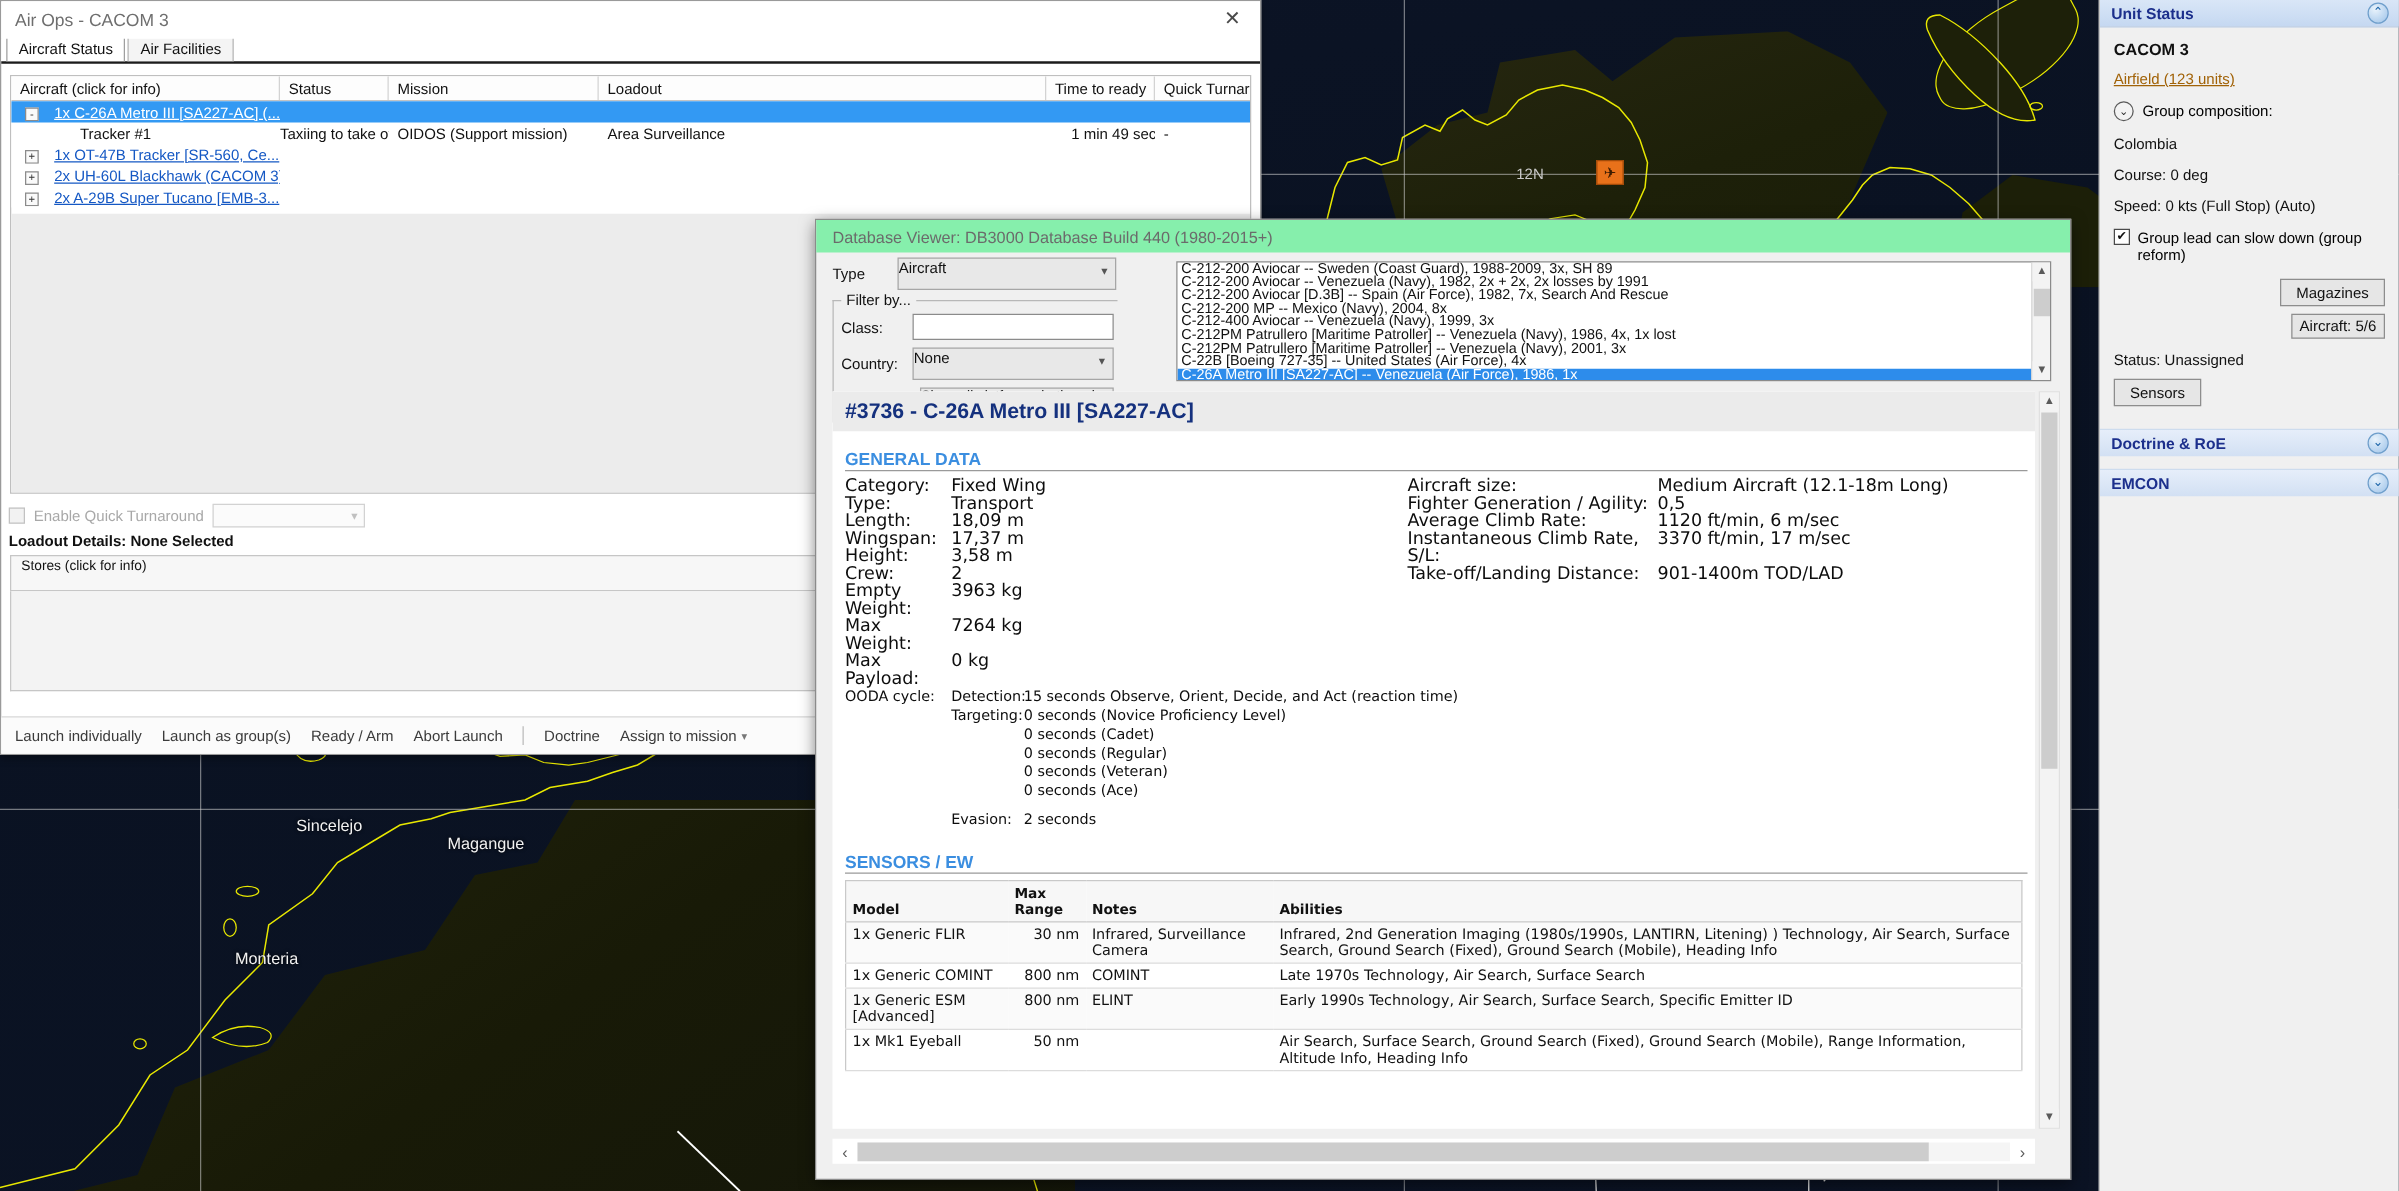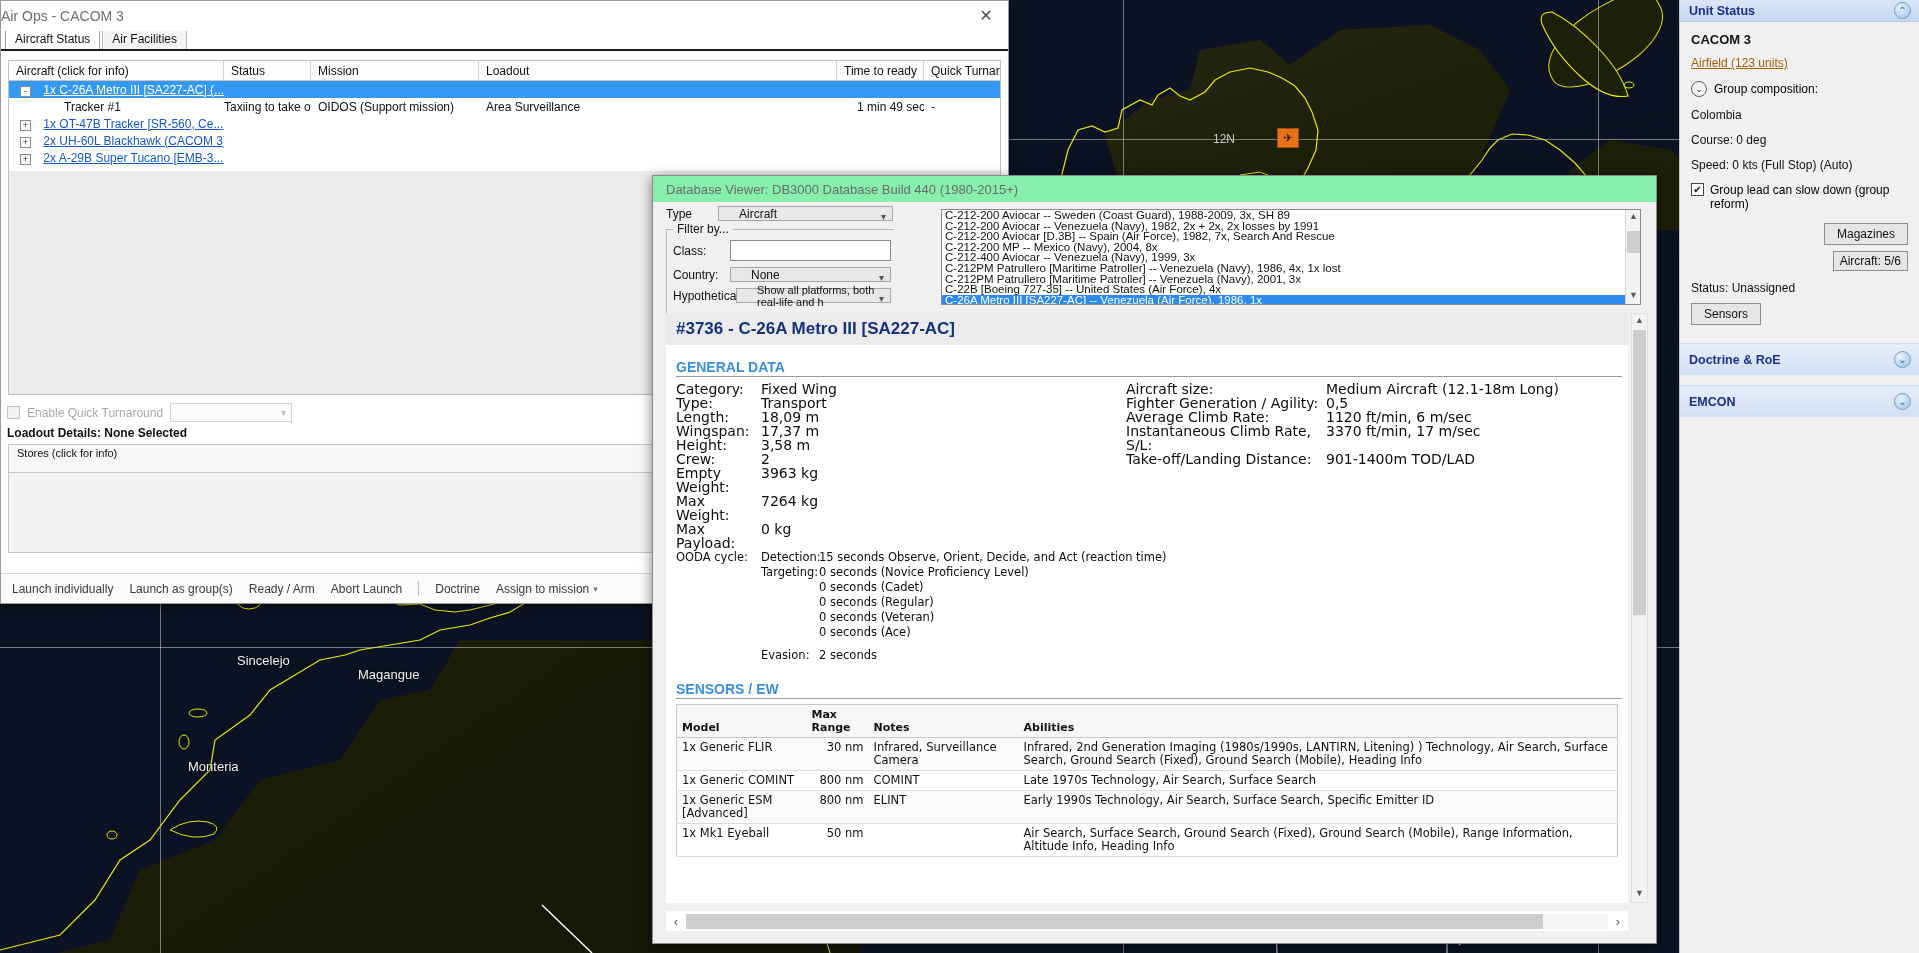--- a/index.html
+++ b/index.html
@@ -91,21 +91,21 @@
 
   
   #airops {
     position: absolute; left: 0px; top: 0px; width: 1009px; height: 604px;
     background: #ffffff;
     border: 1px solid #9a9a9a;
     box-shadow: 0 2px 7px rgba(0,0,0,0.45);
   }
   .ao-titlebar {
     height: 30px; background: #ffffff;
-    display: flex; align-items: center; 
+    display: flex; align-items: center; padding-left: 11px;
     position: relative;
   }
   .ao-title {
     color: #6e6e6e; font-size: 14px;
   }
   .ao-close {
     position: absolute; right: 12px; top: 6px;
     width: 20px; height: 20px;
     color: #4a4a4a; font-size: 16px; line-height: 18px;
     text-align: center; cursor: pointer;
@@ -190,23 +190,23 @@
     height: 26px; background: #86efac; display:flex; align-items:center;
     padding-left: 13px;
   }
   .db-title { color: #6b6b6b; font-size: 13px; }
   .db-form {
     position: absolute; left: 13px; top: 30px; width: 270px; font-size: 12px;
   }
   .db-field-row { display: flex; align-items: center; margin-bottom: 8px; }
   .db-label { width: 52px; color: #111; }
   .db-select {
-    height: 15px; border: 1px solid #a6a6a6;
-    background: #e8e8e8; display:flex; align-items:center;
-    padding-left: 20px; position: relative; color: #111; cursor: pointer;
+    height: 26px; border: 1px solid #a6a6a6;
+    background: #e8e8e8; display:flex; 
+    padding-left: 0; position: relative; color: #111; cursor: pointer;
   }
   .db-select .chev {
     position: absolute; right: 6px; top: 4px;
     color: #555; font-size: 10px;
   }
   .db-fieldset {
     border: 1px solid #b8b8b8; border-right:none; border-bottom:none;
     margin-top: 4px; padding: 4px 0 4px 0; position: relative;
     height: 98px; width: 228px;
   }
@@ -337,21 +337,21 @@
     color: #111; font-size: 10px; text-align: center; line-height: 11px; cursor:pointer;
     flex: none;
   }
   .sp-btn {
     border: 1px solid #8d8d8d; background: #e6e6e6;
     padding: 3px 12px; font-size: 12px; color: #111; cursor: pointer;
   }
   .sp-btn-row { display: flex; justify-content: flex-end; margin-bottom: 6px; }
   .sp-status { margin: 10px 0 8px 0; color:#111; }
   .sp-section {
-    height: 32px; margin-top: 10px;
+    height: 22px; margin-top: 10px;
     background: linear-gradient(to bottom, #e6eefa 0%, #d2e0f3 100%);
     display: flex; align-items: center; justify-content: space-between;
     padding: 0 8px 0 9px; border-top: 1px solid #cddcee; cursor: pointer;
   }
   .sp-chev-down {
     width: 17px; height: 17px; border-radius: 50%;
     background: radial-gradient(circle at 35% 30%, #e9f3fc, #9dc2e8);
     border: 1px solid #6e9ecb; color: #1a63a8;
     font-size: 10px; text-align: center; line-height: 15px; cursor:pointer;
   }

